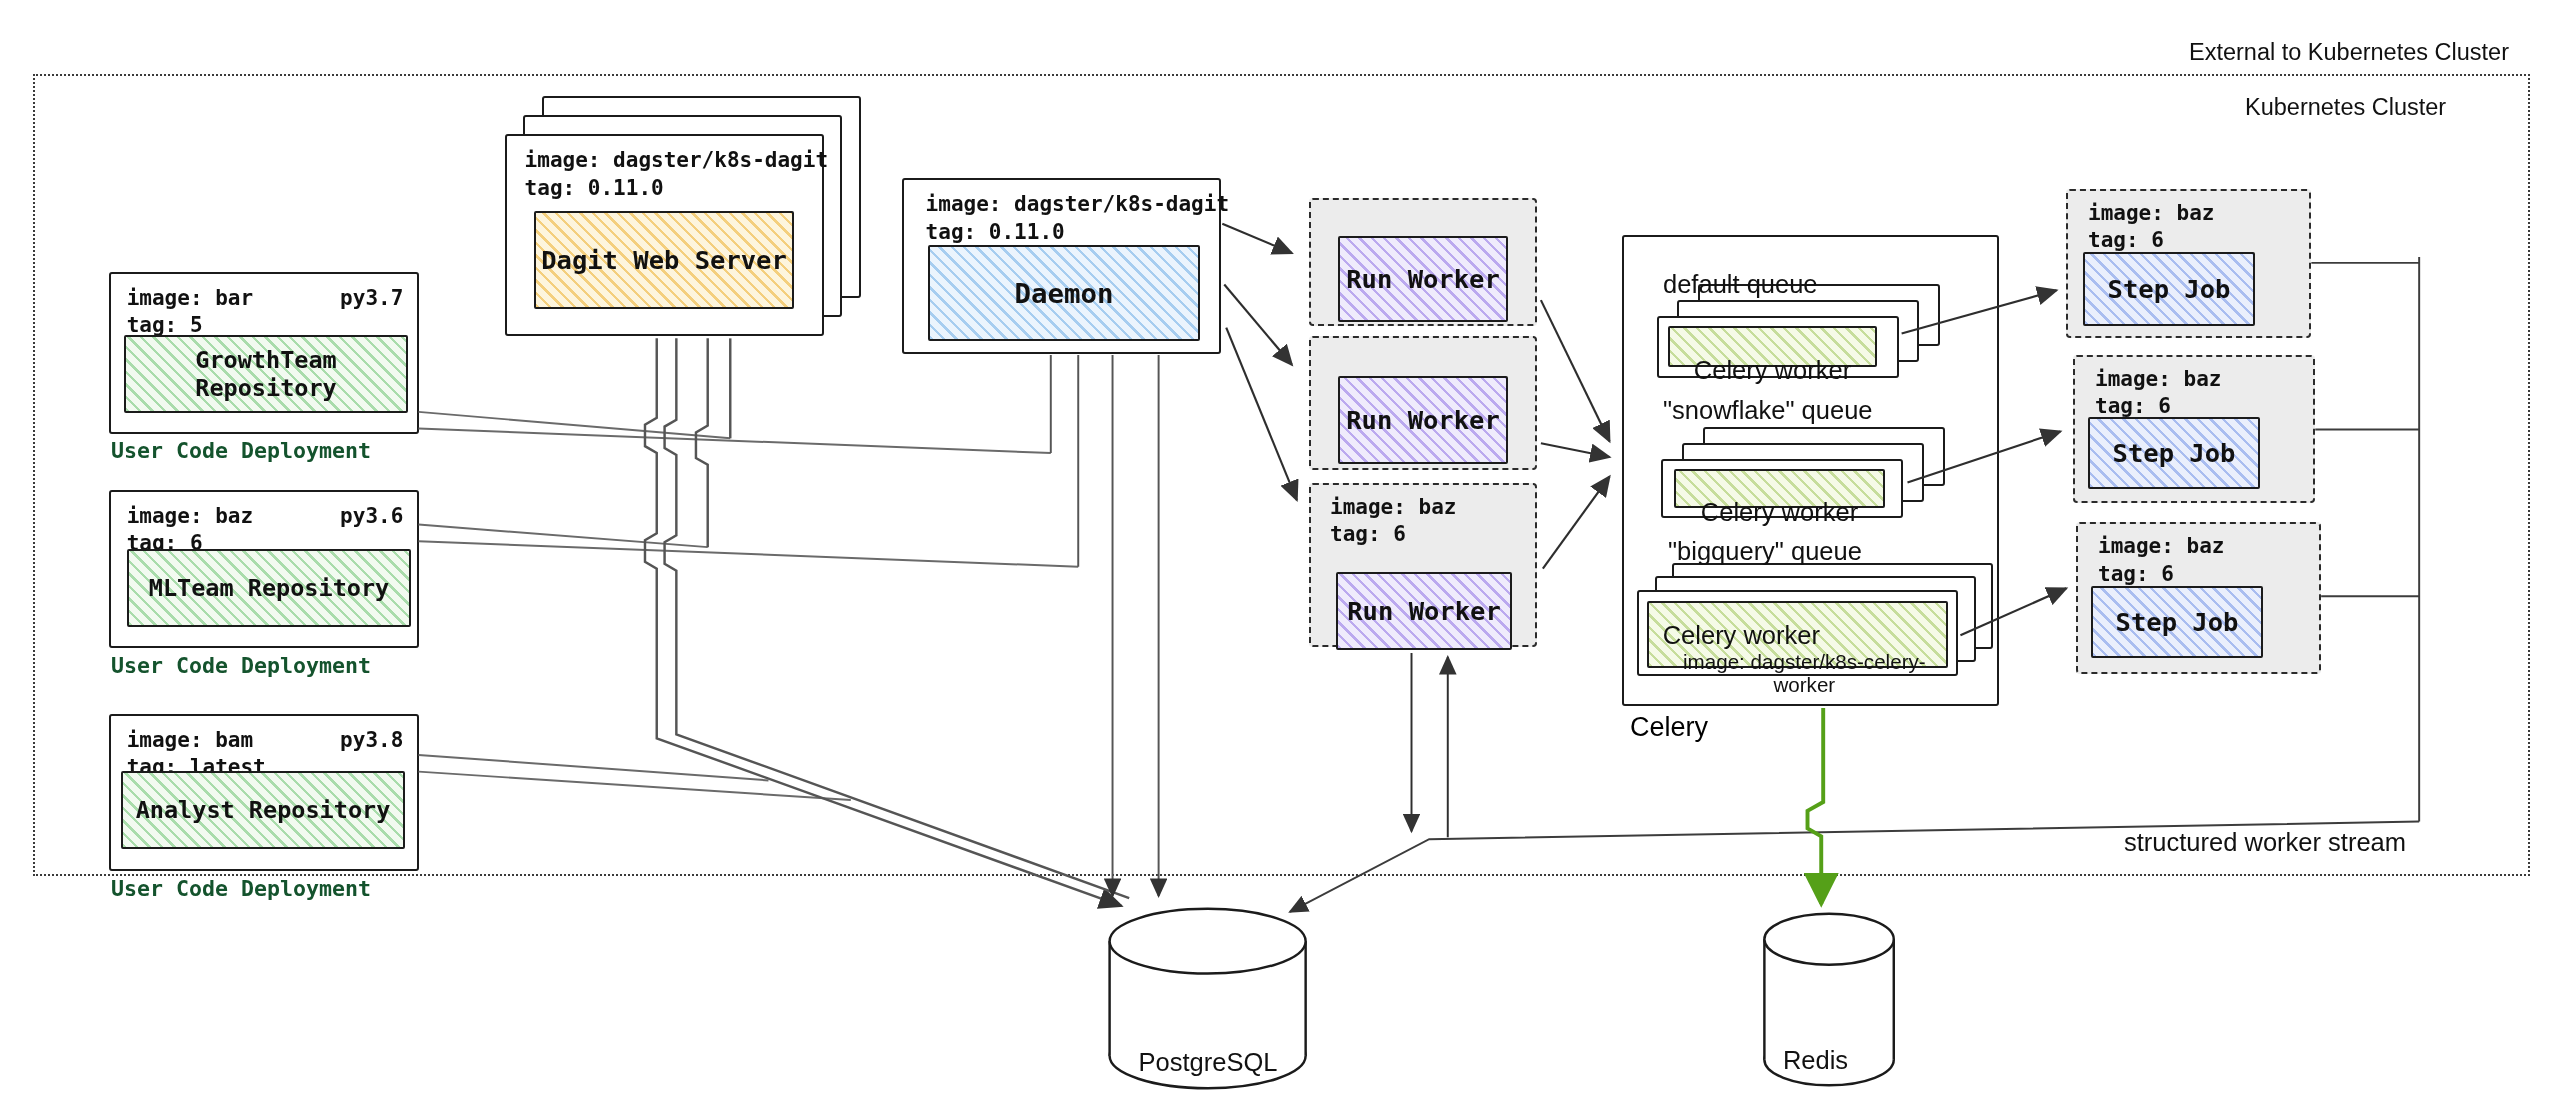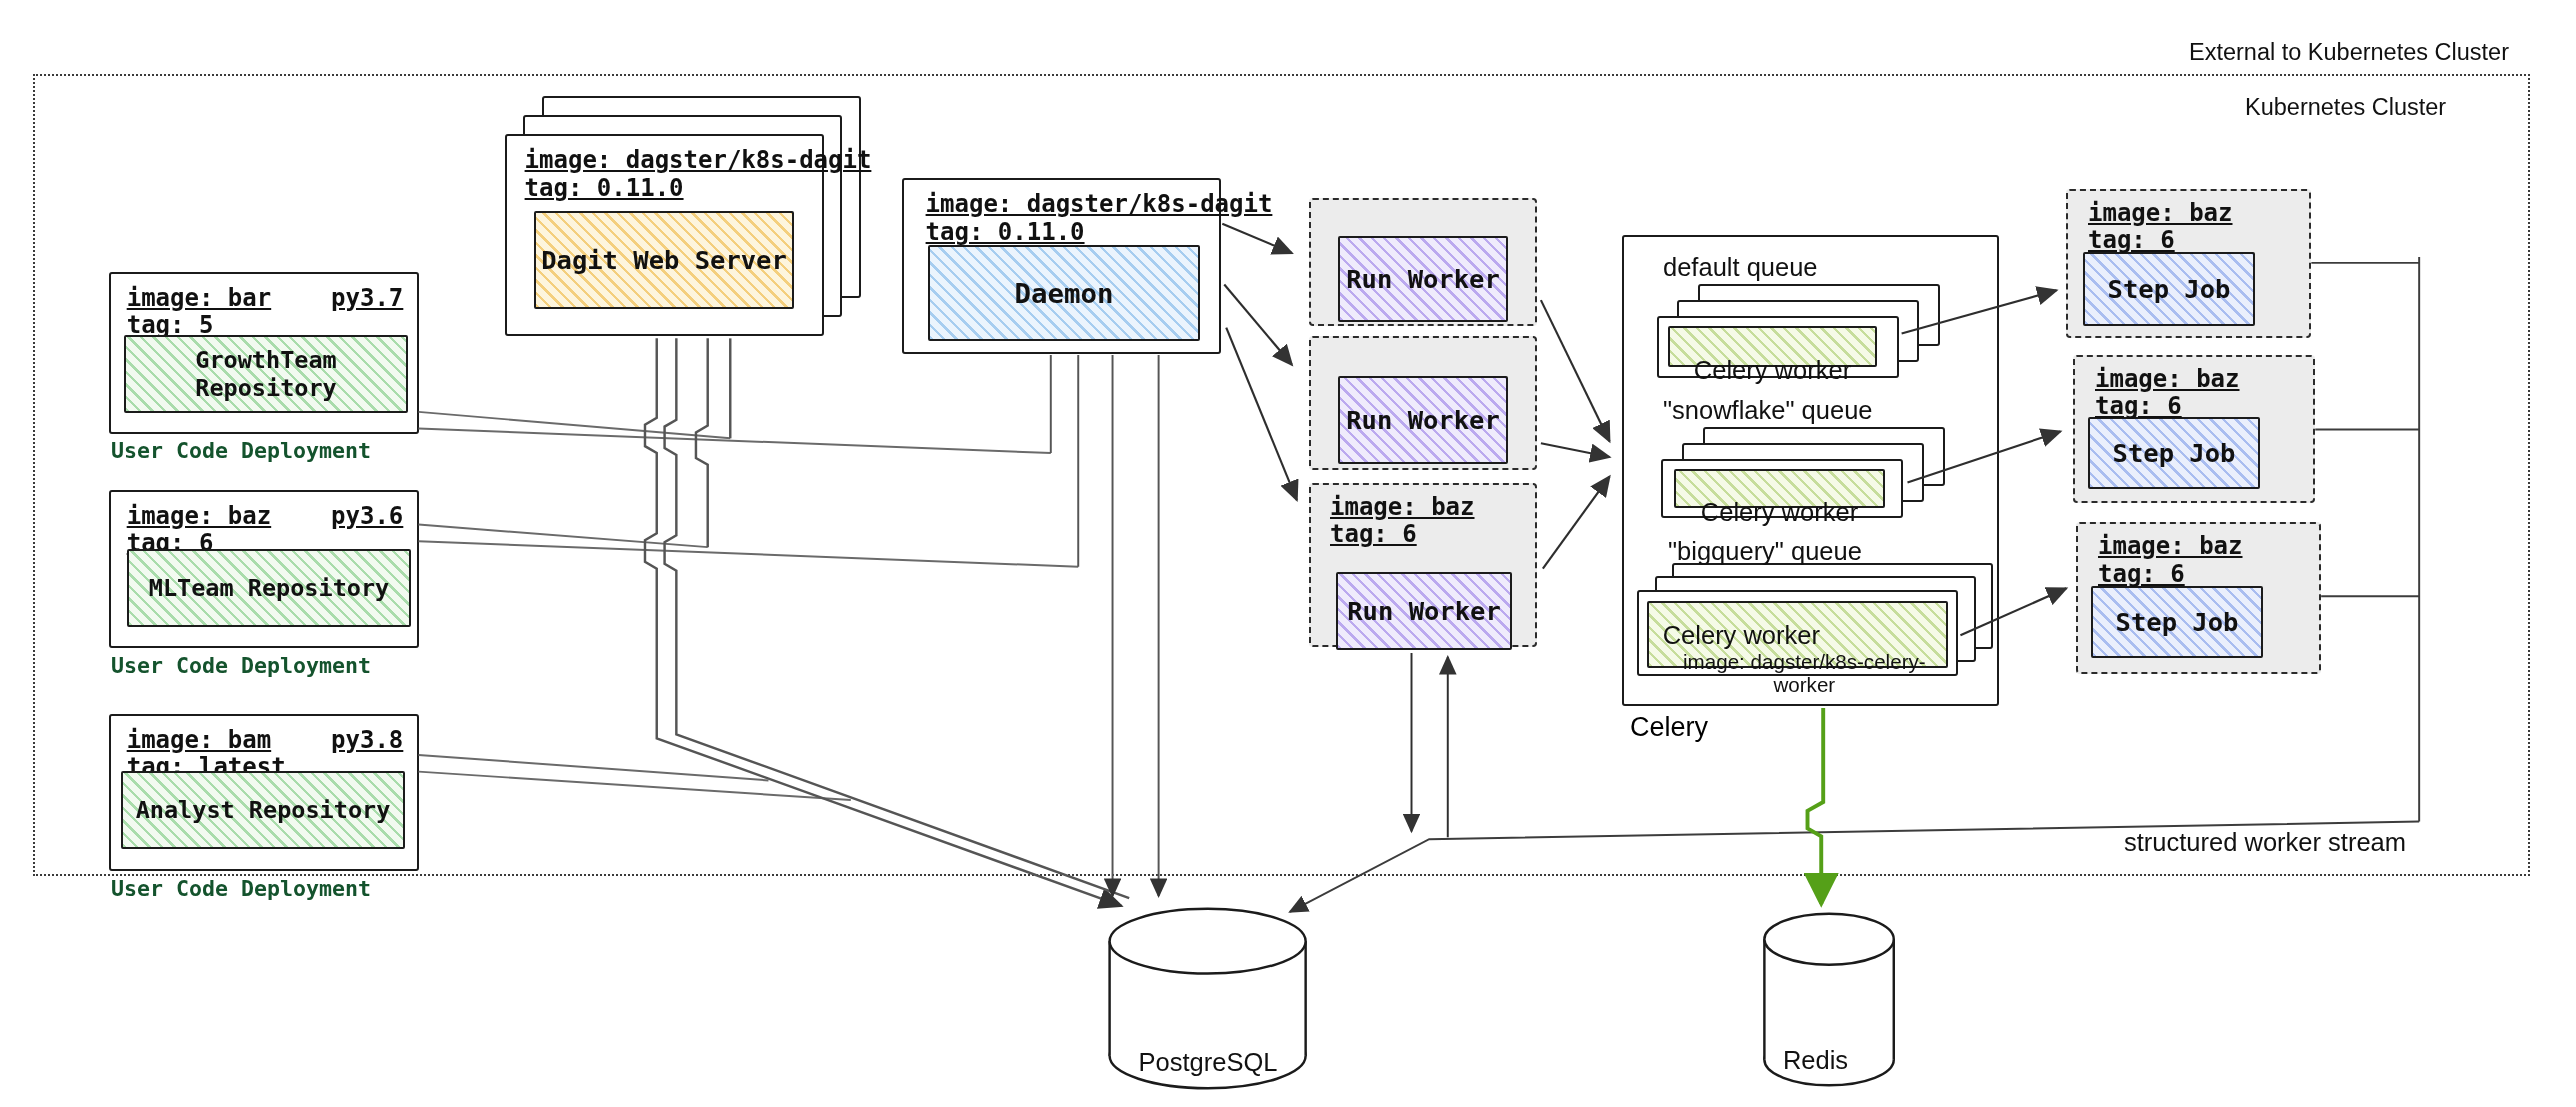--- a/index.html
+++ b/index.html
@@ -10,21 +10,21 @@
   .pod{position:absolute;border:2.9px dashed #2b2b2b;background:#ececec;border-radius:3.9px;box-sizing:border-box;}
   .hatch{position:absolute;border:2px solid #1b1b1b;border-radius:2px;box-sizing:border-box;
          display:flex;align-items:center;justify-content:center;text-align:center;}
   .h-green {background:repeating-linear-gradient(45deg,#a9dcab 0 2.5px,#f2faf0 2.5px 8.8px);}
   .h-orange{background:repeating-linear-gradient(45deg,#f4cf7d 0 2.5px,#fdf5dd 2.5px 8.8px);}
   .h-blue  {background:repeating-linear-gradient(45deg,#a6cdf0 0 2.5px,#ebf4fd 2.5px 8.8px);}
   .h-indigo{background:repeating-linear-gradient(45deg,#a9bdf0 0 2.5px,#eaeffc 2.5px 8.8px);}
   .h-purple{background:repeating-linear-gradient(45deg,#bba9ef 0 2.5px,#efebfc 2.5px 8.8px);margin-top:16px;}
   .h-lime  {background:repeating-linear-gradient(45deg,#c6dd9b 0 2.5px,#f5fae7 2.5px 8.8px);}
   .hlabel{font-family:"DejaVu Sans Mono","Liberation Mono",monospace;font-weight:bold;font-size:25.5px;}
-  .code{font-family:"DejaVu Sans Mono","Liberation Mono",monospace;font-weight:bold;font-size:24px;line-height:28px;white-space:pre;text-decoration:underline;}
+  .code{font-family:"DejaVu Sans Mono","Liberation Mono",monospace;font-weight:bold;font-size:21px;line-height:28px;white-space:pre;}
   .caption{font-family:"DejaVu Sans Mono","Liberation Mono",monospace;font-weight:bold;font-size:21.6px;color:#14532d;}
   .queue-label{font-size:25.5px;color:#111;}
   .san26{font-size:25.5px;margin-top:48px;}
   .cluster-label{font-size:23.5px;color:#111;}
   .celery-caption{font-size:27px;color:#000000;}
   svg.wires{position:absolute;left:0;top:0;z-index:5;pointer-events:none;}
   .boxes{z-index:2;}
   .dotted-border{position:absolute;border:2.9px dotted #3a3a3a;box-sizing:border-box;z-index:1;background:transparent;}
 </style>
 </head>
@@ -102,21 +102,21 @@
   </div>
 
   <div class="pod boxes" style="left:1309px;top:483px;width:228px;height:164px;"></div>
   <div class="code boxes" style="position:absolute;left:1330px;top:493px;z-index:3;">image: baz</div>
   <div class="code boxes" style="position:absolute;left:1330px;top:520px;z-index:3;">tag: 6</div>
   <div class="hatch h-purple boxes" style="left:1336px;top:556px;width:176px;height:78px;">
     <span class="hlabel">Run Worker</span>
   </div>
 
   <div class="box boxes" style="left:1622px;top:235px;width:377px;height:471px;border-width:2.5px;"></div>
-  <div class="abs queue-label boxes" style="left:1663px;top:253px;z-index:3;">default queue</div>
+  <div class="abs queue-label boxes" style="left:1663px;top:270px;z-index:3;">default queue</div>
 
   <div class="box boxes" style="left:1698px;top:284px;width:242px;height:62px;"></div>
   <div class="box boxes" style="left:1677px;top:300px;width:242px;height:62px;"></div>
   <div class="box boxes" style="left:1657px;top:316px;width:242px;height:62px;"></div>
   <div class="hatch h-lime boxes" style="left:1668px;top:326px;width:209px;height:41px;">
     <span class="san26">Celery worker</span>
   </div>
 
   <div class="abs queue-label boxes" style="left:1663px;top:396px;z-index:3;">"snowflake" queue</div>
   <div class="box boxes" style="left:1703px;top:427px;width:242px;height:59px;"></div>

